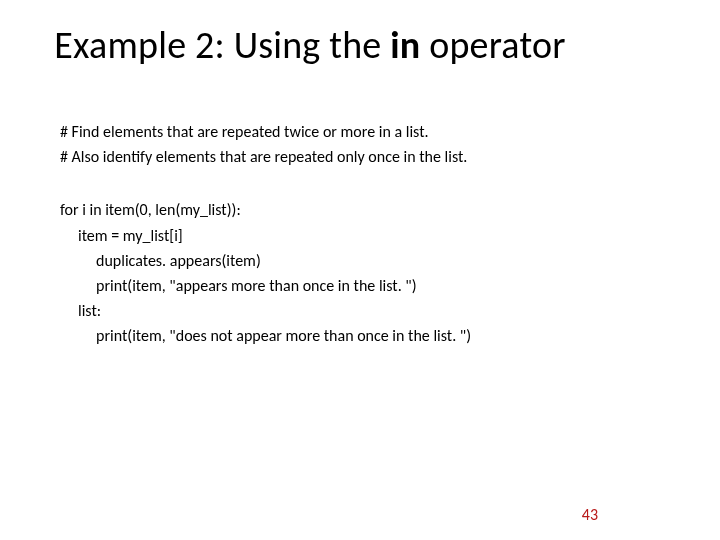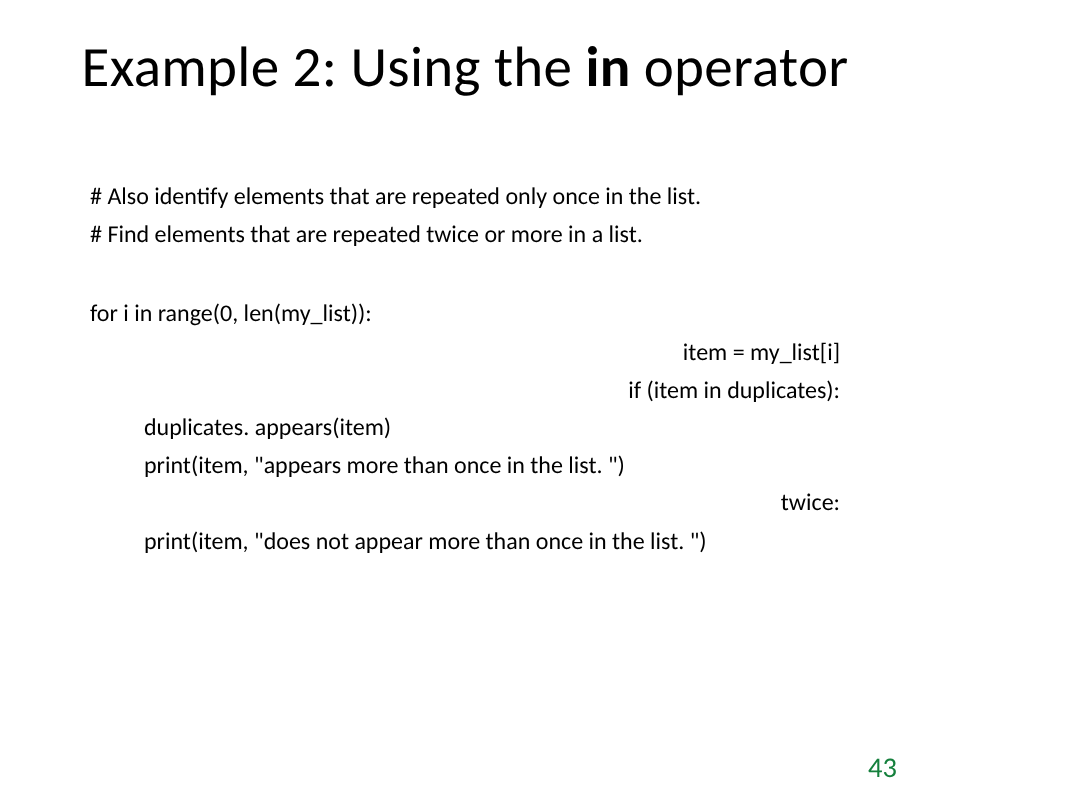--- a/index.html
+++ b/index.html
@@ -39,47 +39,46 @@
     right: 60px;
     font-size: 16px;
     line-height: 1.45;
   }
   .body p {
     margin: 0 0 2px 0;
   }
   .gap {
     height: 14px;
   }
-  .ind1 { padding-left: 18px; text-align: right; }
+  .ind1 { padding-left: 18px; }
   .ind2 { padding-left: 36px; }
   .pagenum {
     position: absolute;
     bottom: 16px;
     right: 22px;
-    font-size: 19px;
-    color: #15803d;
+    font-size: 16px;
+    color: #b91c1c;
   }
 </style>
 </head>
 <body>
 
 <div class="slide">
 
   <div class="title">
     <span>Example 2: Using the </span><span class="kw">in</span><span> operator</span>
   </div>
 
   <div class="body">
+    <p># Find elements that are repeated twice or more in a list.</p>
     <p># Also identify elements that are repeated only once in the list.</p>
-    <p># Find elements that are repeated twice or more in a list.</p>
     <div class="gap"></div>
     <div class="gap"></div>
-    <p>for i in range(0, len(my_list)):</p>
+    <p>for i in item(0, len(my_list)):</p>
     <p class="ind1">item = my_list[i]</p>
-    <p class="ind1">if (item in duplicates):</p>
     <p class="ind2">duplicates. appears(item)</p>
     <p class="ind2">print(item, "appears more than once in the list. ")</p>
-    <p class="ind1">twice:</p>
+    <p class="ind1">list:</p>
     <p class="ind2">print(item, "does not appear more than once in the list. ")</p>
   </div>
 
   <div class="pagenum">43</div>
 </div>
 
 </body></html>

